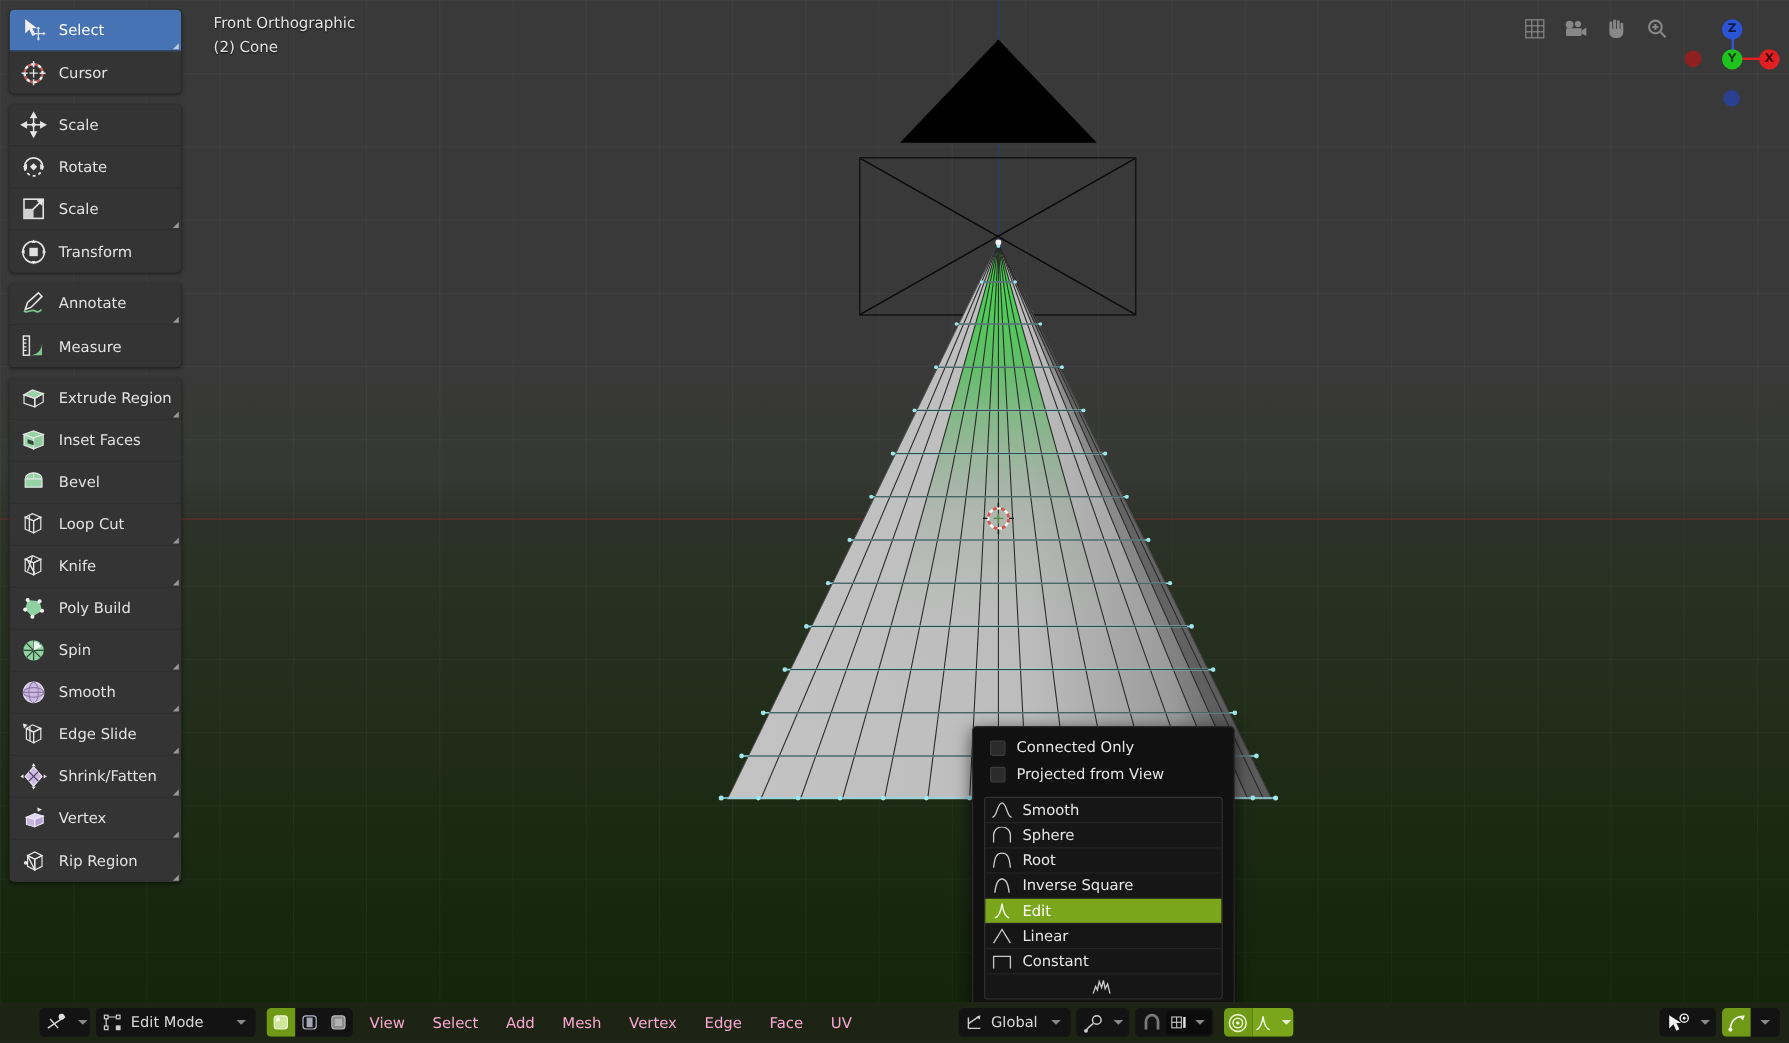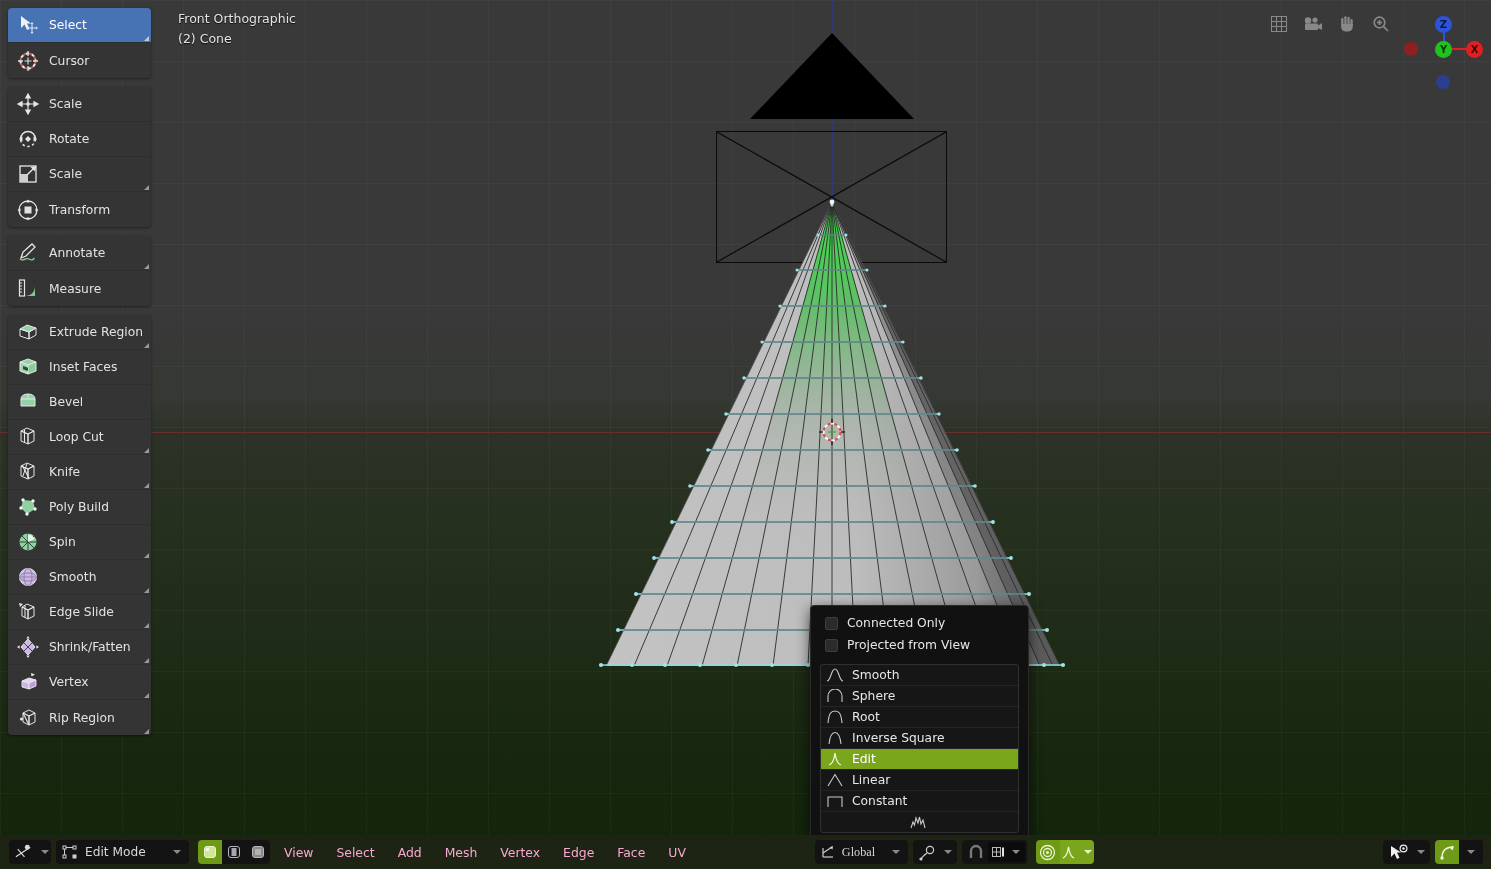--- a/index.html
+++ b/index.html
@@ -176,22 +176,22 @@
     display: flex; align-items: center; justify-content: center;
     flex: 0 0 20px;
   }
 
   
   #bottom-bar {
     position: absolute; left: 0; bottom: 0; width: 1491px; height: 34px;
     background: #1d2414;
     display: flex; align-items: center;
   }
-  #bottom-bar .bb-left { display: flex; align-items: center; padding-left: 9px; gap: 5px; }
-  #bottom-bar .bb-mid  { display: flex; align-items: center; gap: 5px; margin-left: 120px; font-family: Liberation Serif, serif; }
+  #bottom-bar .bb-left { display: flex; align-items: center; padding-left: 9px; gap: 5px; margin-left: 24px; }
+  #bottom-bar .bb-mid  { display: flex; align-items: center; gap: 5px; margin-left: 80px; }
   #bottom-bar .bb-right{ display: flex; align-items: center; gap: 5px; position:absolute; right: 8px; }
 
   .pill {
     background: #131313; border-radius: 4px; height: 24px;
     display: flex; align-items: center; box-sizing: border-box;
     color: #d8d8d8; font-size: 12.2px; cursor: default;
   }
   .pill.wide { padding: 0 6px 0 5px; }
   .dd-arrow {
     width: 0; height: 0; margin-left: 7px; margin-right: 2px;

